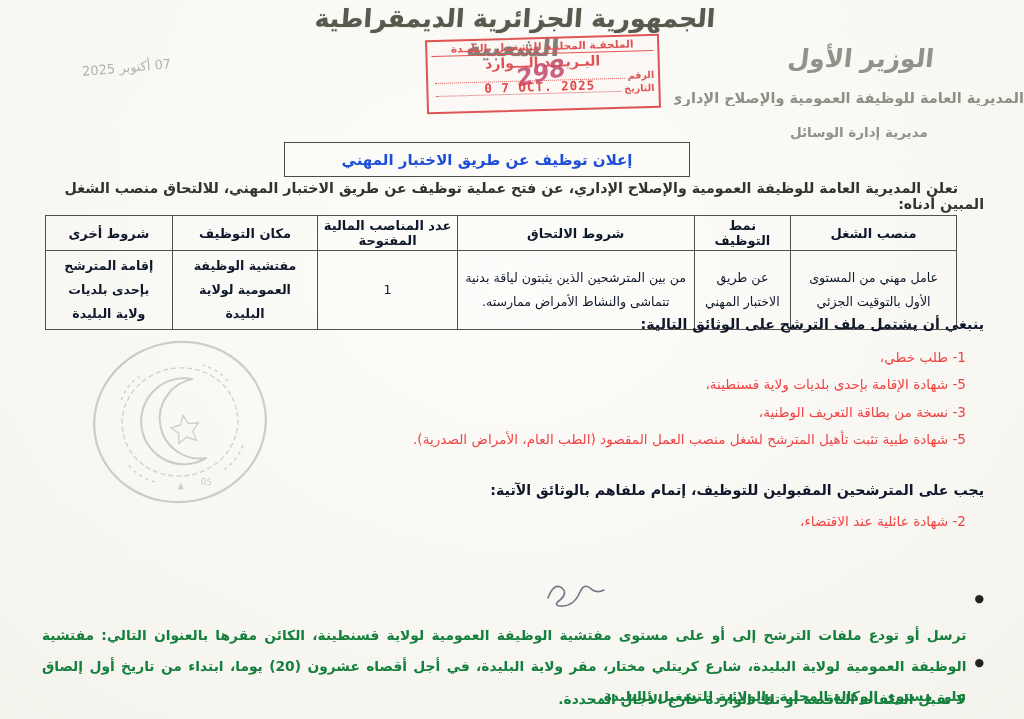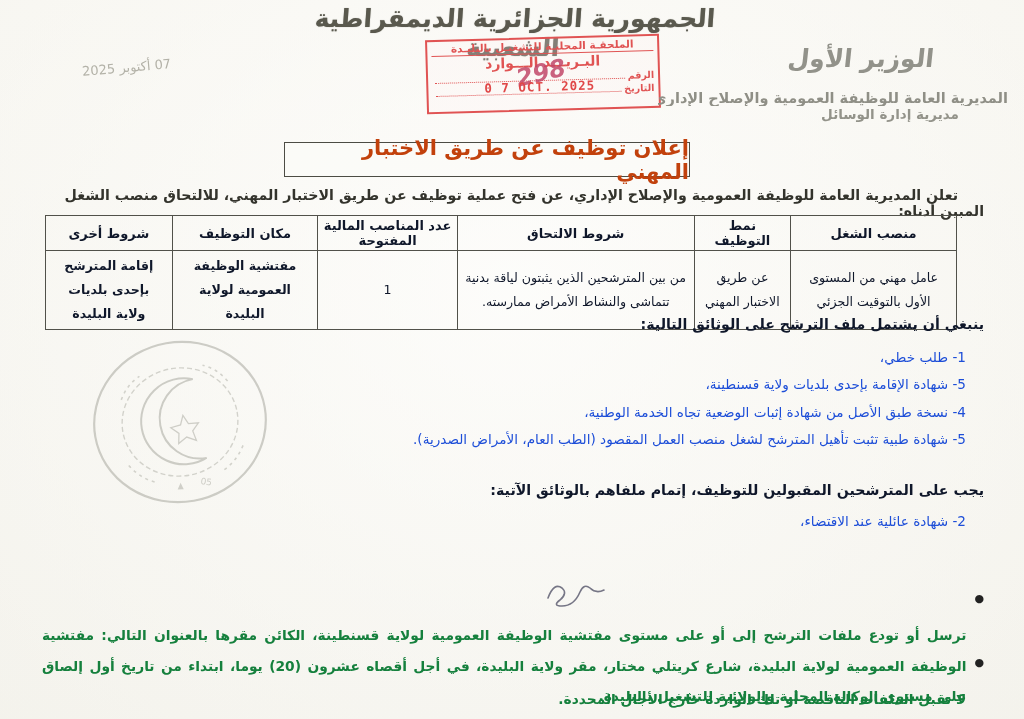--- a/index.html
+++ b/index.html
@@ -71,41 +71,41 @@
     direction:ltr;
   }
 
   
   .pm-title {
     top:44px; right:36px; width:200px;
     font-size:25px; font-weight:bold; color:#92928a;
     text-align:left; transform:skewX(-6deg);
   }
   .dg-title {
-    top:90px; right:16px; width:350px;
+    top:90px; right:0px; width:350px;
     font-size:14.5px; color:#8f8f86; font-weight:bold;
     text-align:left; white-space:nowrap; overflow:hidden;
   }
   .dm-title {
-    top:106px; right:34px; width:200px;
+    top:124px; right:34px; width:200px;
     font-size:13.5px; color:#93938a; font-weight:bold;
-    text-align:center;
+    text-align:left;
   }
 
   
   .title-box {
     top:142px; left:284px; width:406px; height:35px;
     border:1.6px solid #4c4c44;
     display:flex; align-items:center; justify-content:center;
     background:rgba(252,252,248,.6);
   }
-  .title-box span { font-size:21px; font-weight:bold; color:#c2410c; }
+  .title-box span { font-size:15px; font-weight:bold; color:#1d4ed8; }
 
   .intro {
-    top:187px; right:40px; left:40px;
+    top:180px; right:40px; left:40px;
     font-size:14.2px; font-weight:600; color:#33332c;
     text-align:right; text-indent:26px;
   }
 
   
   table.jobs {
     position:absolute; top:215px; left:45px; width:912px;
     border-collapse:collapse; table-layout:fixed;
     direction:rtl;
   }
@@ -116,21 +116,21 @@
   }
   table.jobs th { height:28px; font-size:13px; font-weight:bold; padding:2px 4px; }
   table.jobs td { height:63px; font-size:12.6px; padding:3px 6px; line-height:24px; }
   td.bold-cell { font-weight:bold; }
 
   .sec-heading {
     right:40px; font-size:14.2px; font-weight:bold; color:#0f172a;
   }
   .doc-list { right:58px; left:200px; list-style:none; }
   .doc-list li {
-    font-size:13.6px; color:#1d4ed8;
+    font-size:13.6px; color:#ef4444;
     line-height:27.4px; text-align:right;
   }
 
   .note { right:40px; left:42px; display:flex; gap:8px; }
   .note .bullet { font-size:11px; line-height:29px; color:#222; flex:0 0 auto; }
   .note .txt {
     font-size:13.8px; font-weight:bold; color:#15803d; line-height:30.5px;
     text-align:justify; text-align-last:right; flex:1;margin-top:36px;
   }
   .note.short .txt { text-align:right; }
@@ -203,21 +203,21 @@
       <td class="bold-cell">مفتشية الوظيفة العمومية لولاية البليدة</td>
       <td class="bold-cell">إقامة المترشح بإحدى بلديات ولاية البليدة</td>
     </tr>
   </tbody>
 </table>
 
 <div class="abs sec-heading" style="top:316px;">ينبغي أن يشتمل ملف الترشح على الوثائق التالية:</div>
 <ul class="abs doc-list" style="top:344px;">
   <li>1- طلب خطي،</li>
   <li>5- شهادة الإقامة بإحدى بلديات ولاية قسنطينة،</li>
-  <li>4- نسخة طبق الأصل من شهادة إثبات الوضعية تجاه الخدمة الوطنية،</li>
+  <li>3- نسخة من بطاقة التعريف الوطنية،</li>
   <li>5- شهادة طبية تثبت تأهيل المترشح لشغل منصب العمل المقصود (الطب العام، الأمراض الصدرية).</li>
 </ul>
 
 <div class="abs sec-heading" style="top:482px;">يجب على المترشحين المقبولين للتوظيف، إتمام ملفاهم بالوثائق الآتية:</div>
 <ul class="abs doc-list" style="top:508px;">
   <li>2- شهادة عائلية عند الاقتضاء،</li>
 </ul>
 
 <div class="abs note" style="top:584px;">
   <span class="bullet">●</span>

